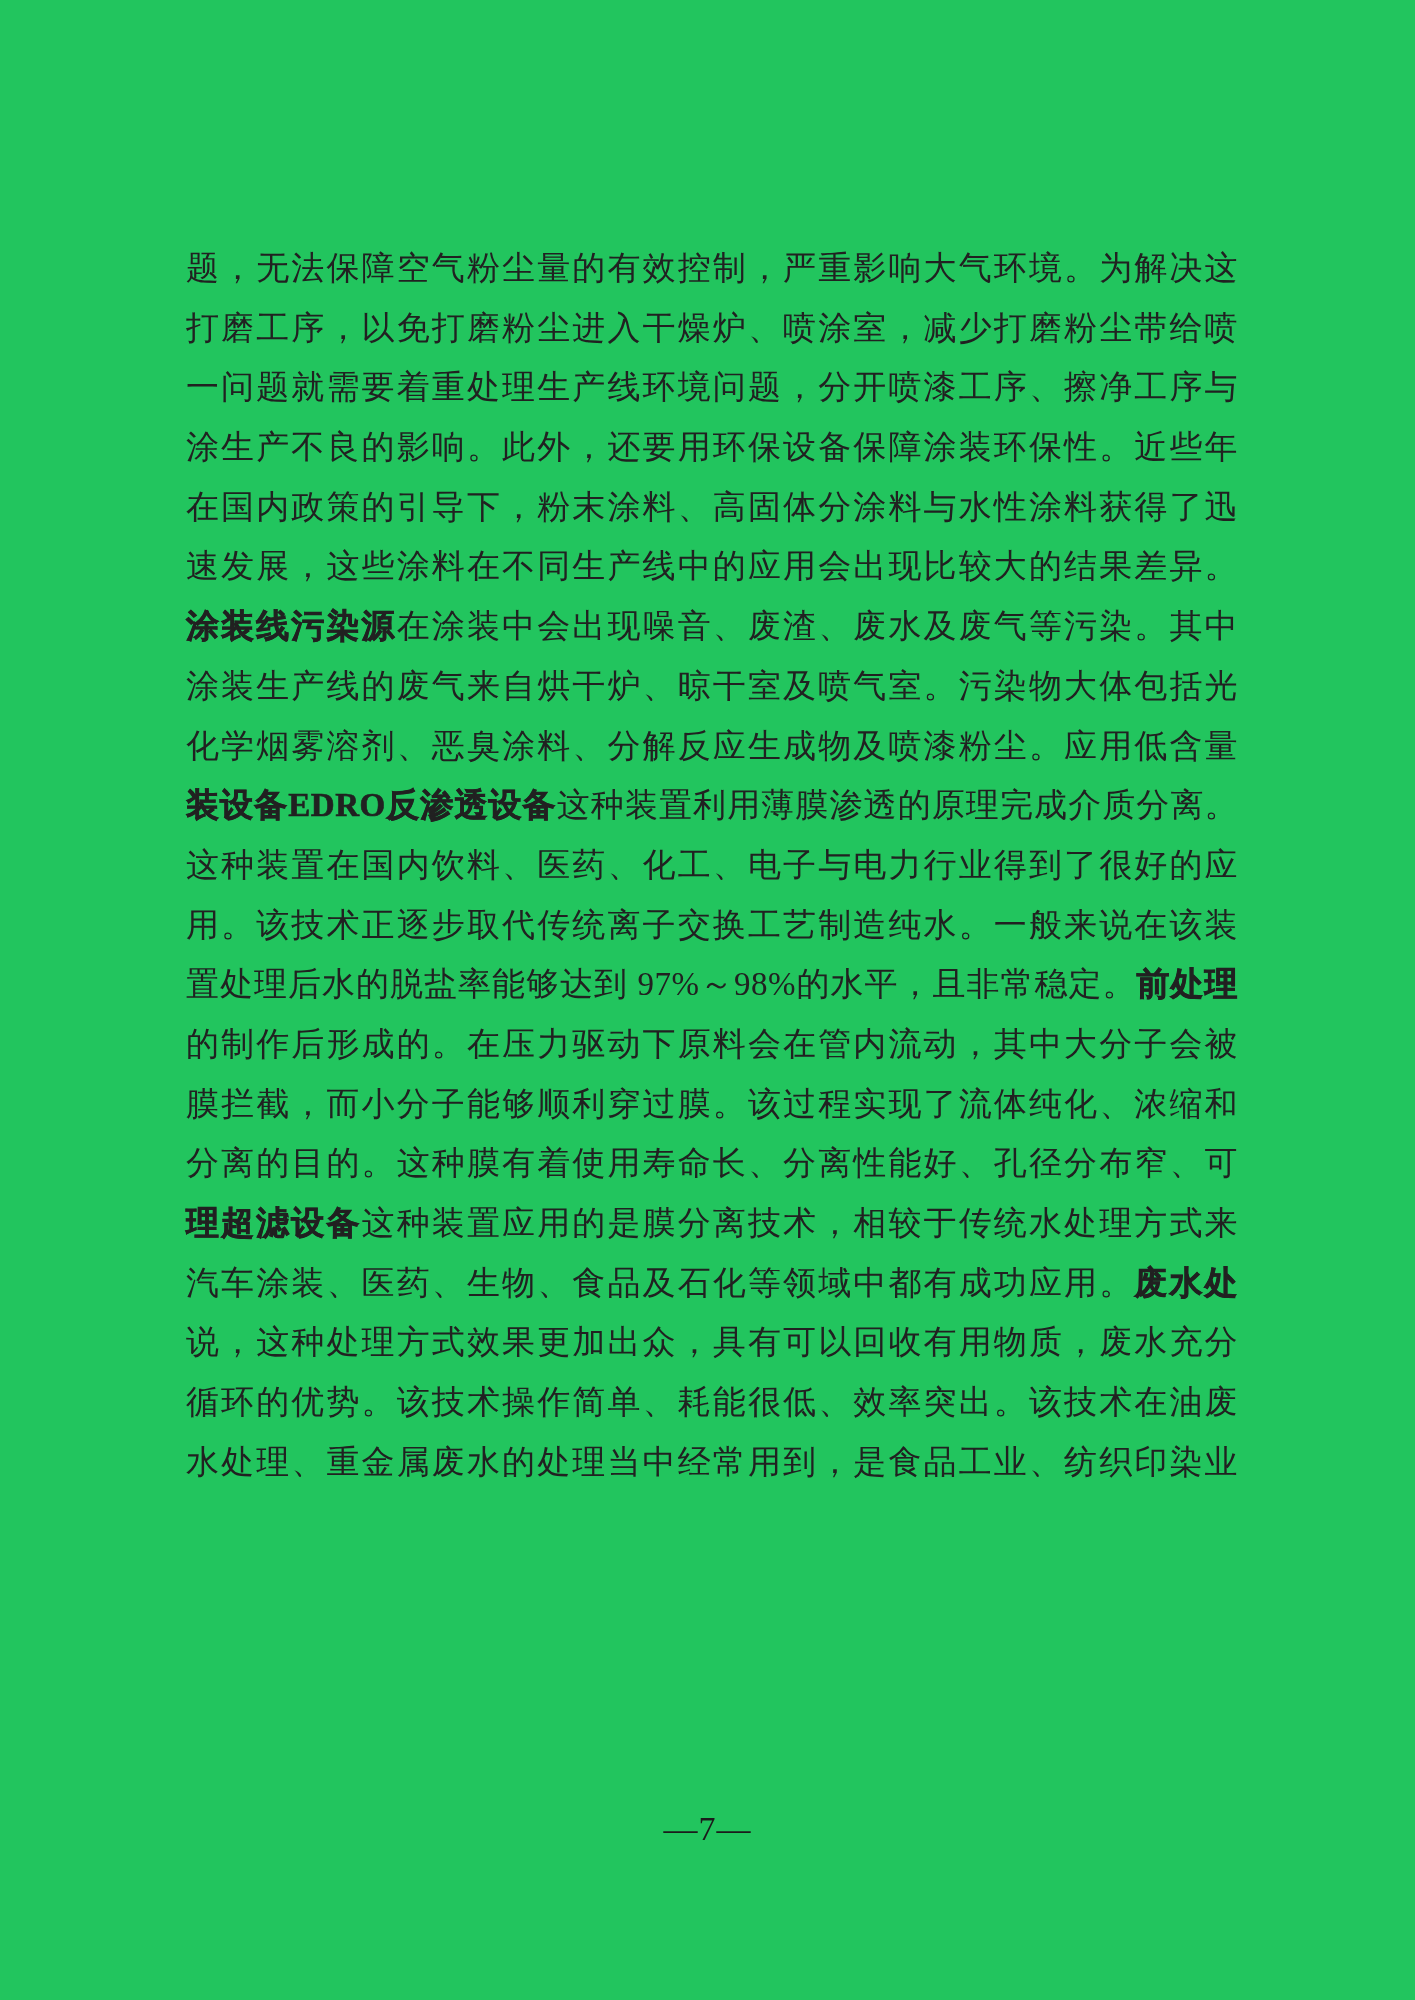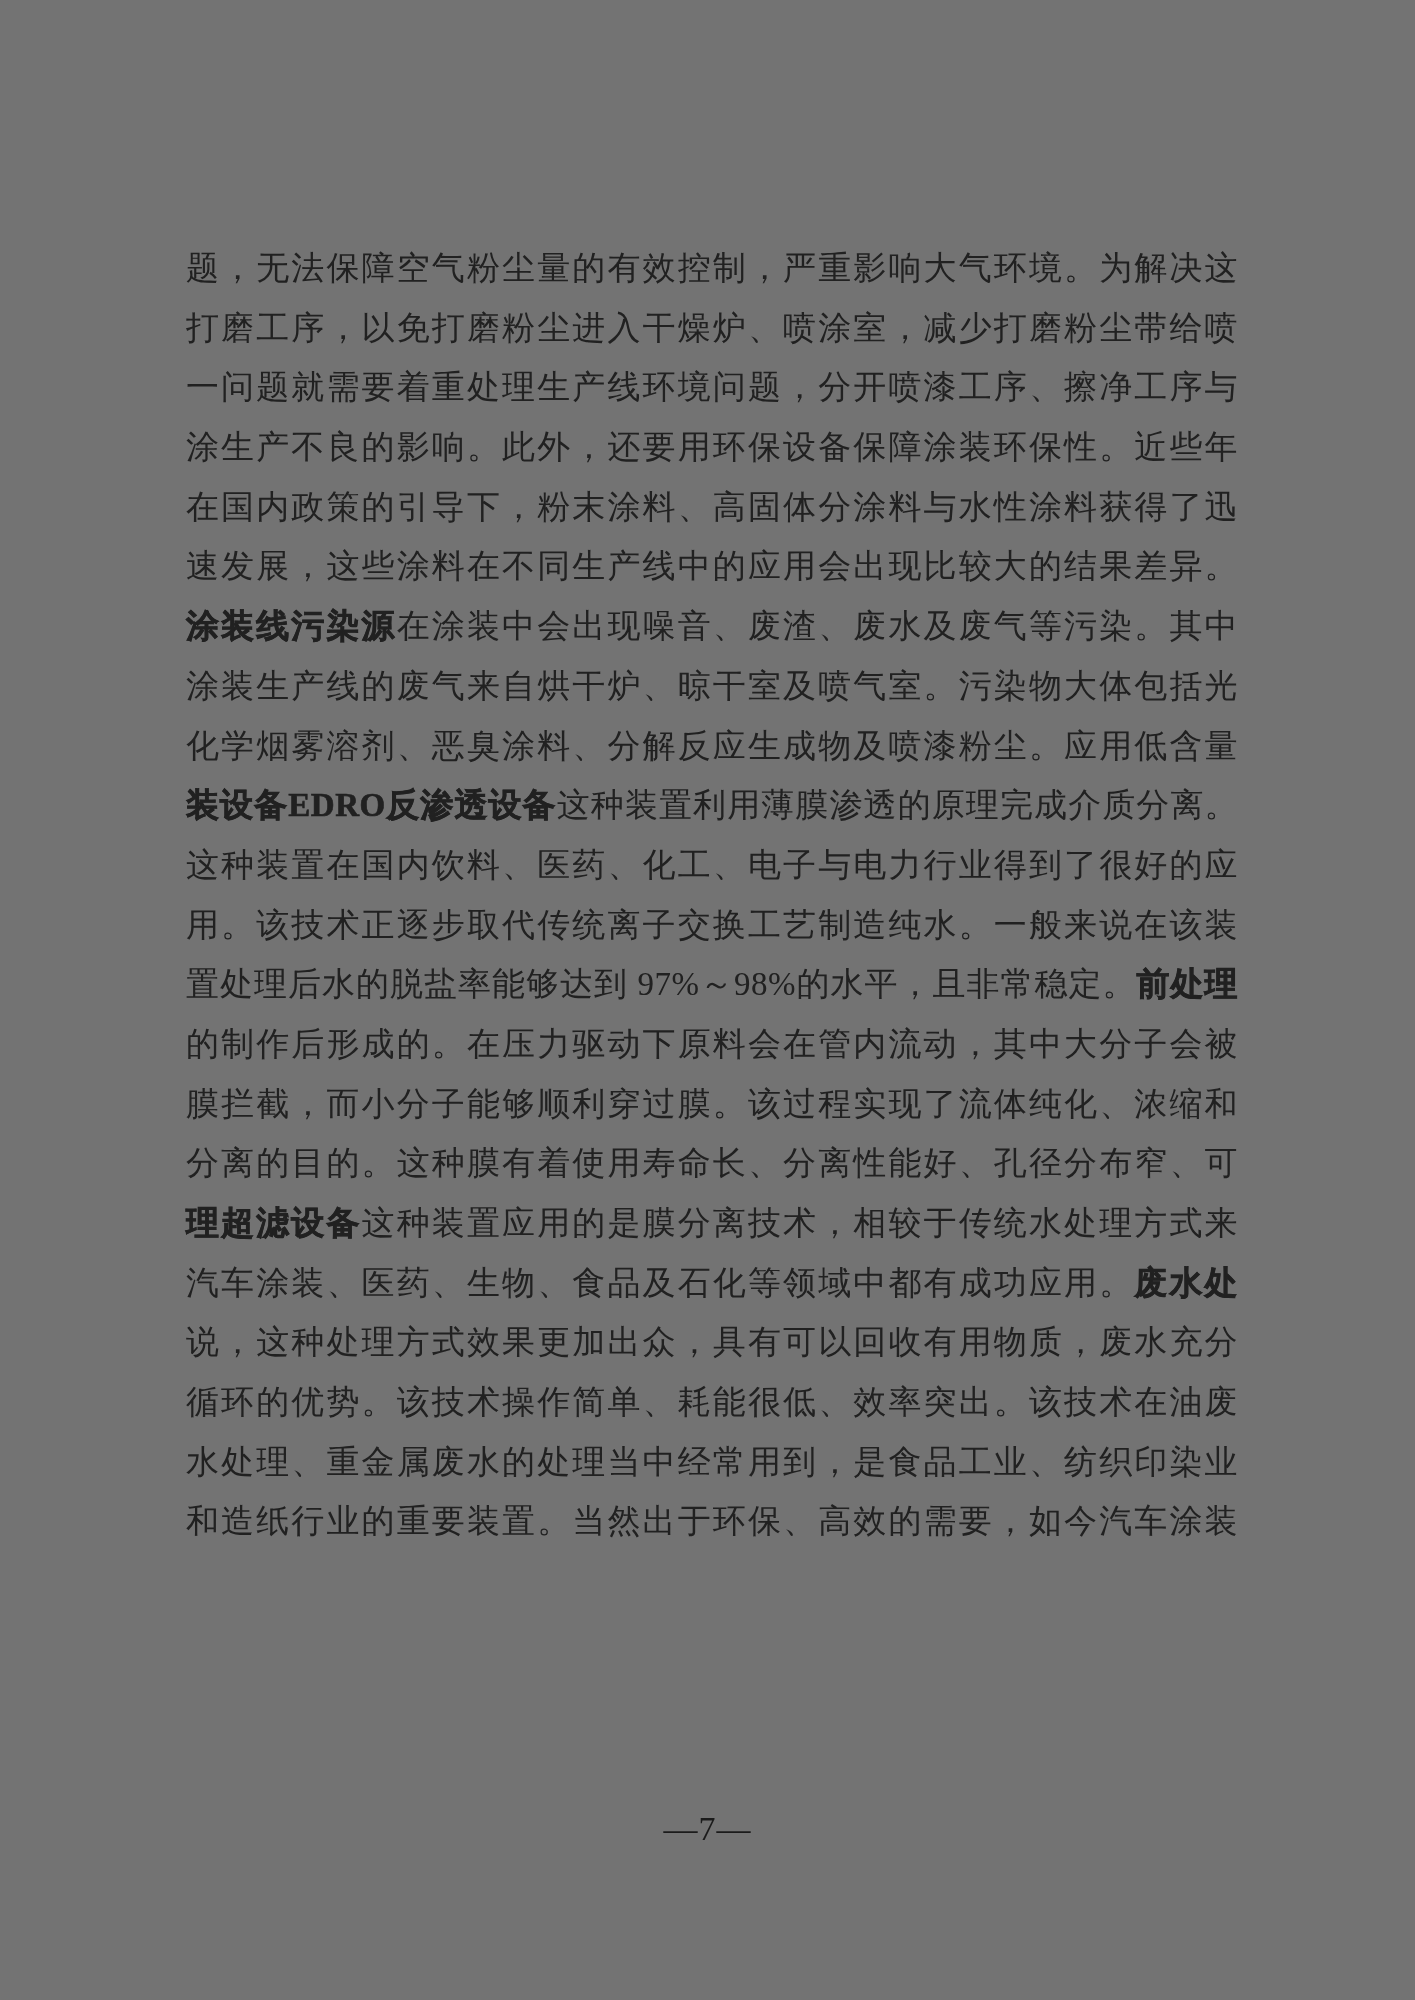--- a/index.html
+++ b/index.html
@@ -11,21 +11,21 @@
     height: 2000px;
     position: relative;
     background: #fdfdfd;
     font-family: "Liberation Serif", "DejaVu Serif", serif;
     color: #212121;
     overflow: hidden;
   }
   .page {
     position: absolute;
     inset: 0;
-    background: #737373;
+    background: #22c55e;
   }
   .text-block {
     position: absolute;
     left: 186px;
     top: 239px;
     width: 1052px;
   }
   .line {
     height: 59.7px;
     line-height: 59.7px;
@@ -76,16 +76,15 @@
       <div class="line"><span class="run">用。该技术正逐步取代传统离子交换工艺制造纯水。一般来说在该装</span></div>
       <div class="line"><span class="run">置处理后水的脱盐率能够达到 97%～98%的水平，且非常稳定。</span><span class="run bold">前处理</span></div>
       <div class="line"><span class="run">的制作后形成的。在压力驱动下原料会在管内流动，其中大分子会被</span></div>
       <div class="line"><span class="run">膜拦截，而小分子能够顺利穿过膜。该过程实现了流体纯化、浓缩和</span></div>
       <div class="line"><span class="run">分离的目的。这种膜有着使用寿命长、分离性能好、孔径分布窄、可</span></div>
       <div class="line"><span class="run bold">理超滤设备</span><span class="run">这种装置应用的是膜分离技术，相较于传统水处理方式来</span></div>
       <div class="line"><span class="run">汽车涂装、医药、生物、食品及石化等领域中都有成功应用。</span><span class="run bold">废水处</span></div>
       <div class="line"><span class="run">说，这种处理方式效果更加出众，具有可以回收有用物质，废水充分</span></div>
       <div class="line"><span class="run">循环的优势。该技术操作简单、耗能很低、效率突出。该技术在油废</span></div>
       <div class="line"><span class="run">水处理、重金属废水的处理当中经常用到，是食品工业、纺织印染业</span></div>
-      <div class="line"><span class="run">和造纸行业的重要装置。当然出于环保、高效的需要，如今汽车涂装</span></div>
     </div>
   <div class="page-number">—7—</div>
 </div>
 
 </body></html>

